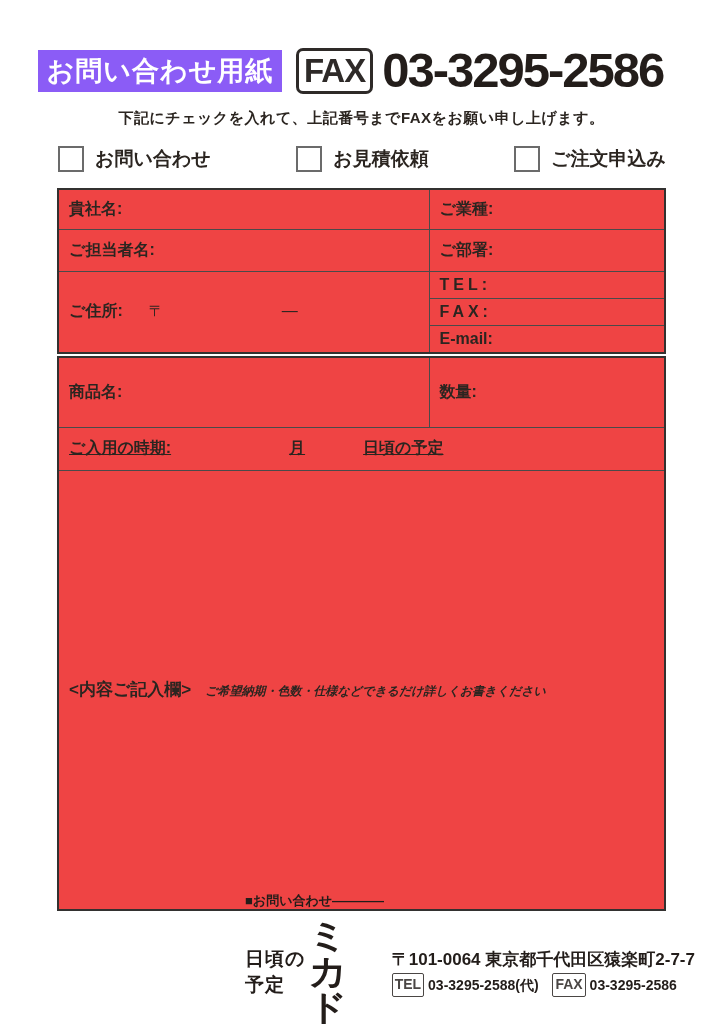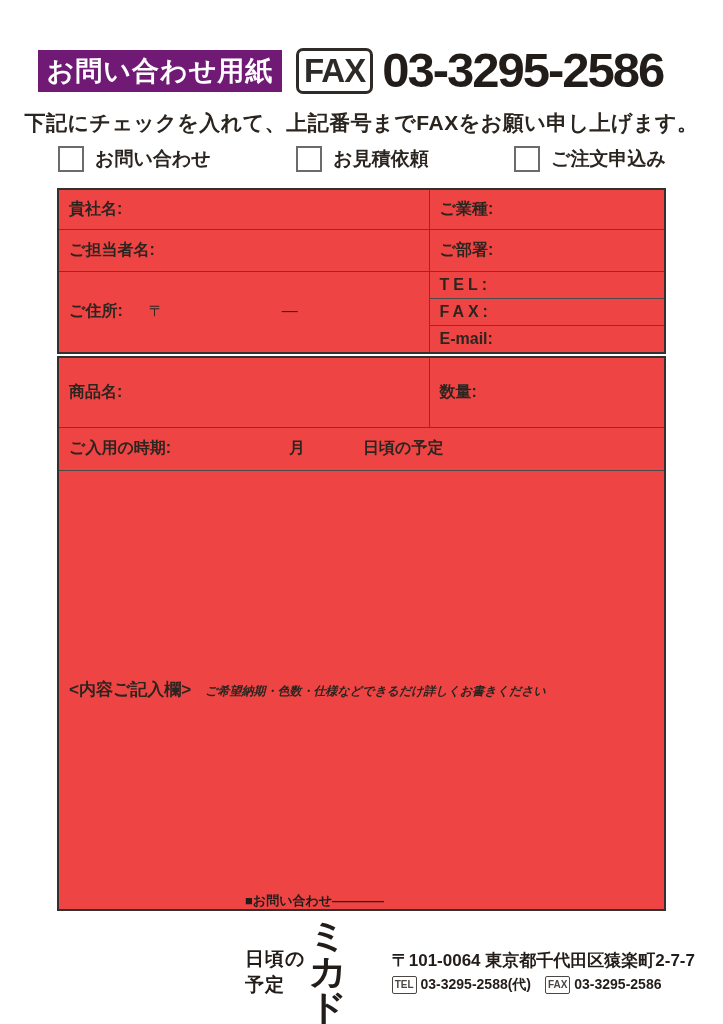--- a/index.html
+++ b/index.html
@@ -6,38 +6,38 @@
   html,body { background:#e8e8e8; }
   body { font-family:"Liberation Sans", sans-serif; color:#2b2520; }
   .page {
     position:relative; width:723px; height:1024px; margin:0 auto;
     background:#ffffff; overflow:hidden;
   }
 
   
   .header { position:absolute; left:38px; top:46px; display:flex; align-items:center; }
   .title-bar {
-    background:#701a75; color:#ffffff; width:244px; height:42px;
+    background:#8b5cf6; color:#ffffff; width:244px; height:42px;
     display:flex; align-items:center; justify-content:center;
     font-size:27px; font-weight:bold; letter-spacing:1px;
   }
   .fax-badge {
     margin-left:14px; border:3px solid #2e2a28; border-radius:7px;
     color:#2e2a28; font-size:33px; font-weight:900; line-height:1;
     padding:3px 5px 4px; letter-spacing:-1px; background:#fff;
   }
   .fax-number {
     margin-left:9px; color:#231d1a; font-size:49px; font-weight:900;
     letter-spacing:-2px; line-height:1; white-space:nowrap;
   }
 
   
   .instruction {
     position:absolute; top:109px; left:0; width:100%; text-align:center;
-    font-size:21px; font-weight:bold; color:#2b2520; letter-spacing:.5px;
+    font-size:15px; font-weight:bold; color:#2b2520; letter-spacing:.5px;
   }
 
   
   .check-row {
     position:absolute; left:58px; top:146px; width:608px;
     display:flex; justify-content:space-between; align-items:center;
   }
   .check-item { display:flex; align-items:center; }
   .check-box {
     width:26px; height:26px; border:2px solid #6b6b6b; background:#fff;
@@ -52,21 +52,21 @@
   .t2 { top:356px; }
   .form-table td {
     border:1px solid #4a4a4a; font-size:16px; font-weight:bold;
     color:#2b2520; padding:0 10px; vertical-align:middle;
   }
   .form-table { border:2px solid #333130; }
   .col-left  { width:371px; }
   .col-right { width:236px; }
   .h40 { height:40px; } .h42 { height:42px; }
   .h27 { height:27px; } .h28 { height:28px; }
-  .h70 { height:70px; } .h43 { height:43px; }
+  .h70 { height:70px; } .h43 { height:43px;text-decoration:underline; }
   .top-align { vertical-align:top; padding-top:8px; }
   .content-cell { height:440px; vertical-align:top; padding-top:10px; }
   .spaced { letter-spacing:4px; }
   .email-label { font-weight:500; font-size:15px; }
   .postal-mark { margin-left:26px; font-size:15px; font-weight:normal; }
   .postal-dash { margin-left:118px; font-weight:normal; }
   .month { margin-left:118px; }
   .day { margin-left:58px; }
   .content-title { font-size:17px; }
   .content-note { font-size:12px; margin-left:14px;font-style:italic; }
@@ -78,21 +78,21 @@
   .company-prefix { font-size:19px; font-weight:bold; color:#231d1a; letter-spacing:1px; }
   .company-logo {
     font-size:38px; font-weight:900; color:#231d1a; line-height:1;
     letter-spacing:0px; margin-left:2px; transform:scaleY(.95);
   }
   .addr-block { margin-left:12px; line-height:1.55; white-space:nowrap; }
   .addr-line1 { font-size:17px; font-weight:bold; color:#231d1a; }
   .addr-line2 { font-size:14px; font-weight:900; color:#231d1a; }
   .mini-badge {
     display:inline-block; border:1px solid #4a4644; border-radius:2px;
-    font-size:10px; font-weight:bold; padding:0 2px; vertical-align:1px;
+    font-size:14px; font-weight:bold; padding:0 2px; vertical-align:1px;
     color:#4a4644; background:#fff; letter-spacing:0;
   }
   .fax-part { margin-left:10px; }
 </style>
 </head>
 <body>
 
 <div class="page">
 
   <div class="header">

